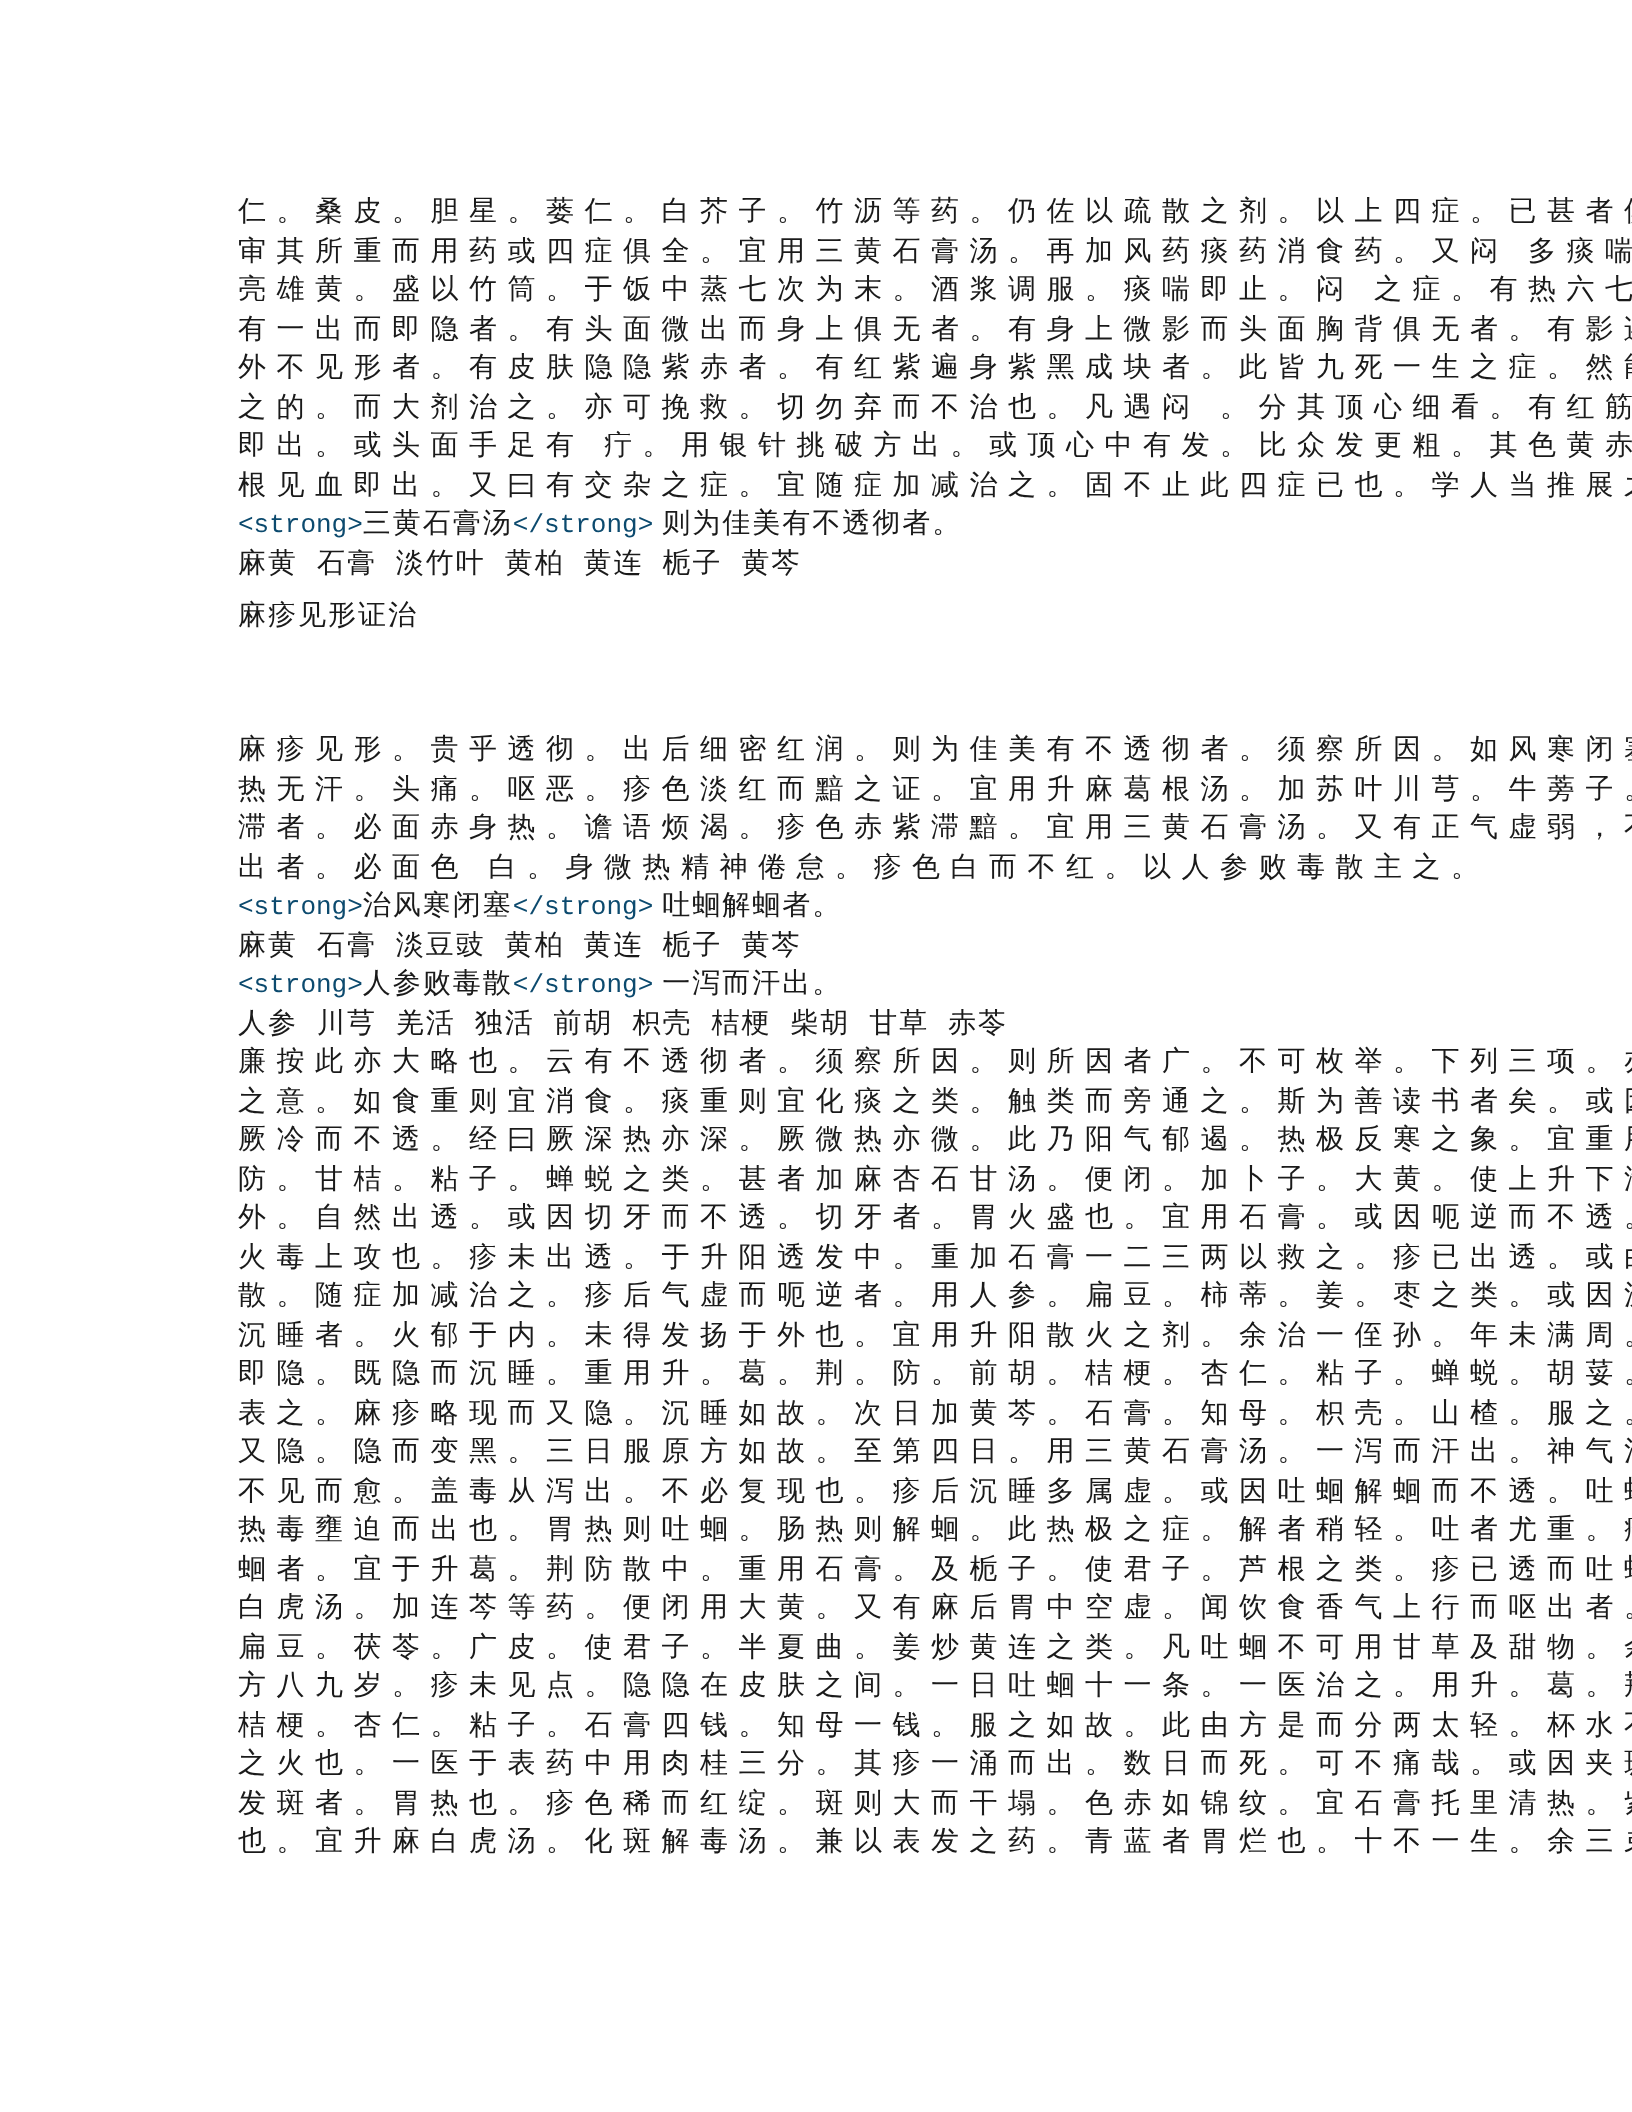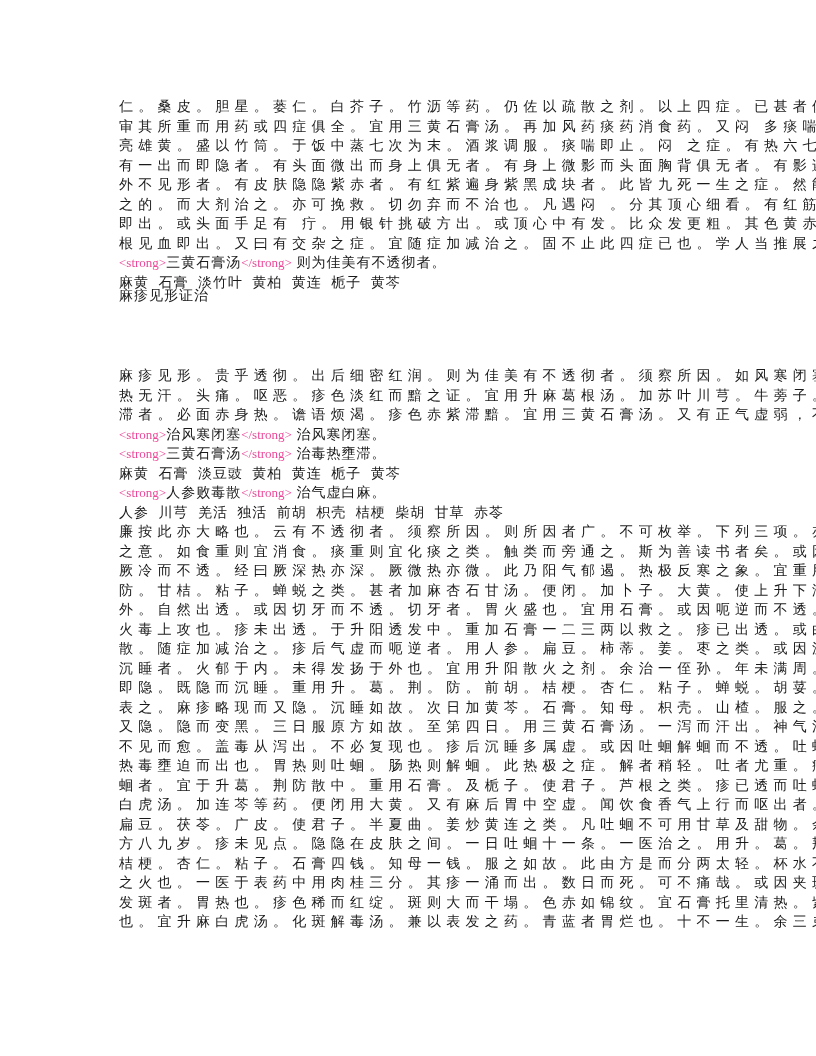--- a/index.html
+++ b/index.html
@@ -29,29 +29,29 @@
       height: 19.5px;
       line-height: 19.5px;
       font-size: 14px;
       letter-spacing: 5.25px;
       white-space: nowrap;
     }
     .line.mono-tag {
       letter-spacing: 0;
     }
     .tag {
-      font-family: Liberation Serif, serif;
+      font-family: Liberation Mono, monospace;
       font-size: 13px;
       letter-spacing: 0;
-      color: #ec4899;
+      color: #0c4a6e;
     }
     .cjk-tight { letter-spacing: 1px; }
     .herbs { letter-spacing: 1px; word-spacing: 4px; }
     #block-1 { top: 97px; }
-    #section-title { top: 286px; }
+    #section-title { top: 299px; }
     #block-2 { top: 366px; }
   </style>
 </head>
 <body>
 
 <div class="page">
 
   <div class="block" id="block-1">
     <div class="line">仁。桑皮。胆星。蒌仁。白芥子。竹沥等药。仍佐以疏散之剂。以上四症。已甚者俱谓闷 。宜</div>
     <div class="line">审其所重而用药或四症俱全。宜用三黄石膏汤。再加风药痰药消食药。又闷 多痰喘。一法用明</div>
@@ -69,35 +69,32 @@
   </div>
 
   <div class="block" id="section-title">
     <div class="line cjk-tight">麻疹见形证治</div>
   </div>
 
   <div class="block" id="block-2">
     <div class="line">麻疹见形。贵乎透彻。出后细密红润。则为佳美有不透彻者。须察所因。如风寒闭塞。必有身</div>
     <div class="line">热无汗。头痛。呕恶。疹色淡红而黯之证。宜用升麻葛根汤。加苏叶川芎。牛蒡子。因毒热壅</div>
     <div class="line">滞者。必面赤身热。谵语烦渴。疹色赤紫滞黯。宜用三黄石膏汤。又有正气虚弱，不能送毒外</div>
+    <div class="line">出者。必面色 白。身微热精神倦怠。疹色白而不红。以人参败毒散主之。</div>
 
     <div class="line mono-tag">
       <span class="tag">&lt;strong&gt;</span><span class="cjk-tight">治风寒闭塞</span><span class="tag">&lt;/strong&gt;</span>
-      <span class="cjk-tight">治风寒闭塞。</span>
+      <span class="cjk-tight">吐蛔解蛔者。</span>
     </div>
 
-    <div class="line mono-tag">
-      <span class="tag">&lt;strong&gt;</span><span class="cjk-tight">三黄石膏汤</span><span class="tag">&lt;/strong&gt;</span>
-      <span class="cjk-tight">治毒热壅滞。</span>
-    </div>
     <div class="line herbs">麻黄 石膏 淡豆豉 黄柏 黄连 栀子 黄芩</div>
 
     <div class="line mono-tag">
       <span class="tag">&lt;strong&gt;</span><span class="cjk-tight">人参败毒散</span><span class="tag">&lt;/strong&gt;</span>
-      <span class="cjk-tight">治气虚白麻。</span>
+      <span class="cjk-tight">一泻而汗出。</span>
     </div>
     <div class="line herbs">人参 川芎 羌活 独活 前胡 枳壳 桔梗 柴胡 甘草 赤苓</div>
 
 
     <div class="line">廉按此亦大略也。云有不透彻者。须察所因。则所因者广。不可枚举。下列三项。亦举一反三</div>
     <div class="line">之意。如食重则宜消食。痰重则宜化痰之类。触类而旁通之。斯为善读书者矣。或因身体手足</div>
     <div class="line">厥冷而不透。经曰厥深热亦深。厥微热亦微。此乃阳气郁遏。热极反寒之象。宜重用升葛。荆</div>
     <div class="line">防。甘桔。粘子。蝉蜕之类。甚者加麻杏石甘汤。便闭。加卜子。大黄。使上升下泄。郁热达</div>
     <div class="line">外。自然出透。或因切牙而不透。切牙者。胃火盛也。宜用石膏。或因呃逆而不透。呃逆者。</div>
     <div class="line">火毒上攻也。疹未出透。于升阳透发中。重加石膏一二三两以救之。疹已出透。或白虎汤凉膈</div>

